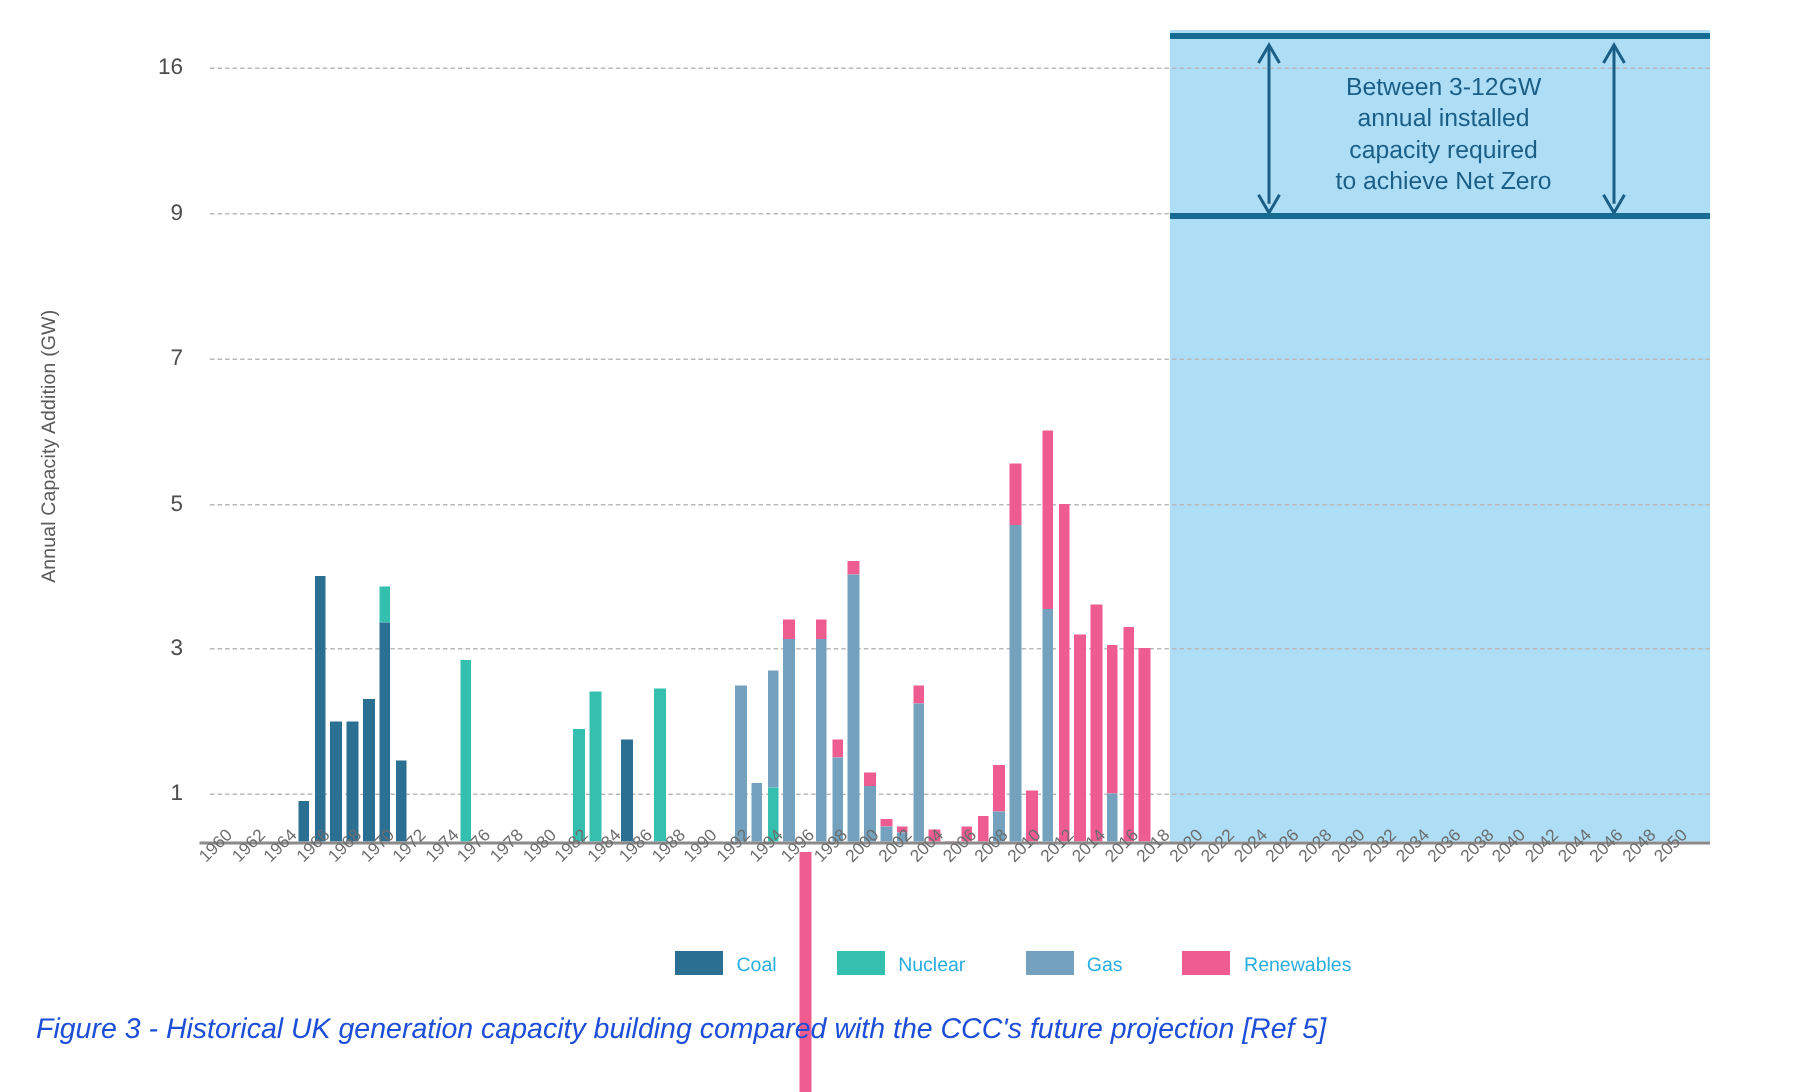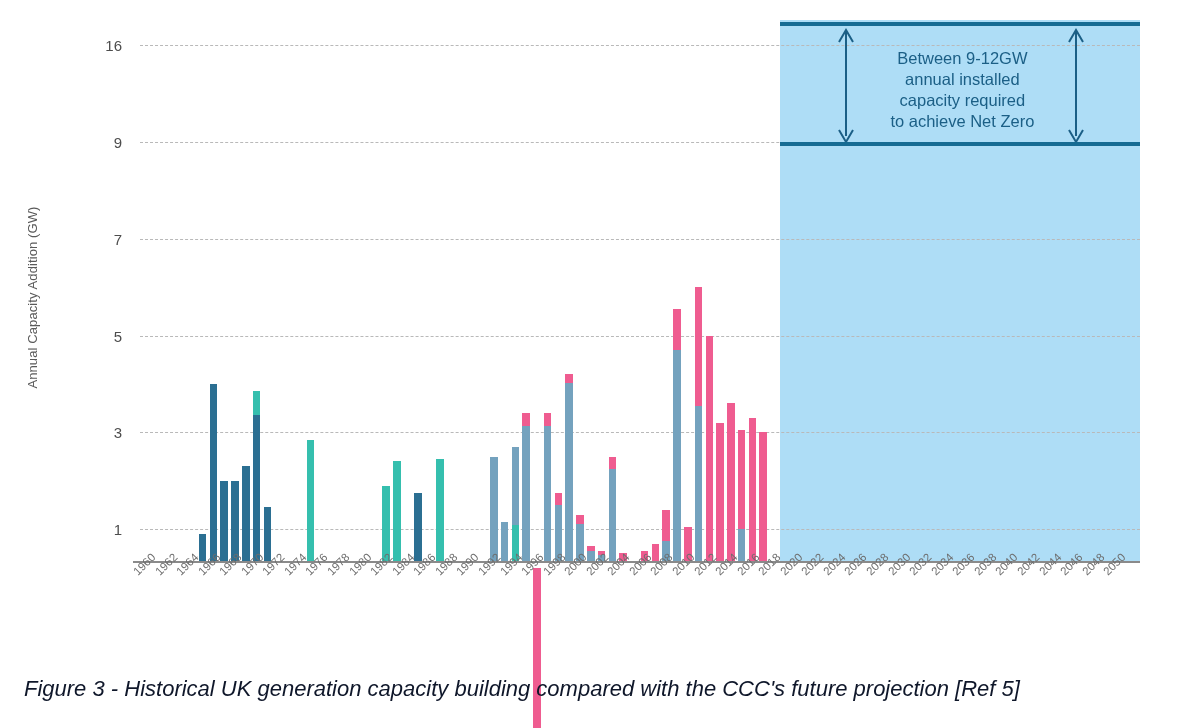--- a/index.html
+++ b/index.html
@@ -83,21 +83,21 @@
     display:flex;align-items:center;
     gap:10px;
   }
   .legend-item{display:flex;align-items:center;gap:9px;margin-right:30px;}
   .swatch{width:32px;height:16px;display:block;}
   .legend-label{font-size:13px;color:#29aee0;}
 
   
   .caption{
     position:absolute;left:24px;top:676px;
-    font-size:22px;font-style:italic;color:#0f172a;
+    font-size:19px;font-style:italic;color:#1d4ed8;
     white-space:nowrap;
   }
 </style>
 </head>
 <body>
 
 <div id="fig">
 
   <div class="plot" id="plot">
 
@@ -311,21 +311,39 @@
       <line x1="11" y1="6" x2="11" y2="109.90000000000003" stroke="#1b5f86" stroke-width="2"></line>
       <polyline points="4,16 11,4 18,16" fill="none" stroke="#1b5f86" stroke-width="2"></polyline>
       <polyline points="4,103.90000000000003 11,115.90000000000003 18,103.90000000000003" fill="none" stroke="#1b5f86" stroke-width="2"></polyline>
     </svg>
     <svg class="proj-arrow" id="arrow-right" width="22" height="115.90000000000003" viewBox="0 0 22 115.90000000000003" style="left: 1065px; top: 26px;">
       <line x1="11" y1="6" x2="11" y2="109.90000000000003" stroke="#1b5f86" stroke-width="2"></line>
       <polyline points="4,16 11,4 18,16" fill="none" stroke="#1b5f86" stroke-width="2"></polyline>
       <polyline points="4,103.90000000000003 11,115.90000000000003 18,103.90000000000003" fill="none" stroke="#1b5f86" stroke-width="2"></polyline>
     </svg>
 
-    <div class="proj-note" id="proj-note" style="left: 859.8px; width: 205.2px; top: 48px; color: rgb(27, 95, 134);">Between 9-12GW
+    <div class="proj-note" id="proj-note" style="left: 859.8px; width: 205.2px; top: 48px; color: rgb(27, 95, 134);">Between 3-12GW
 annual installed
 capacity required
 to achieve Net Zero</div>
   </div>
 
+  <div class="legend" id="legend" style="left: 450px; top: 634px;">
+      <div class="legend-item">
+        <span class="swatch" style="background: rgb(43, 111, 146);"></span>
+        <span class="legend-label">Coal</span>
+      </div>
+      <div class="legend-item">
+        <span class="swatch" style="background: rgb(53, 191, 174);"></span>
+        <span class="legend-label">Nuclear</span>
+      </div>
+      <div class="legend-item">
+        <span class="swatch" style="background: rgb(116, 162, 190);"></span>
+        <span class="legend-label">Gas</span>
+      </div>
+      <div class="legend-item">
+        <span class="swatch" style="background: rgb(239, 92, 144);"></span>
+        <span class="legend-label">Renewables</span>
+      </div>
+    </div>
 
   <div class="caption">Figure 3 - Historical UK generation capacity building compared with the CCC's future projection [Ref 5]</div>
 </div>
 
 </body></html>

